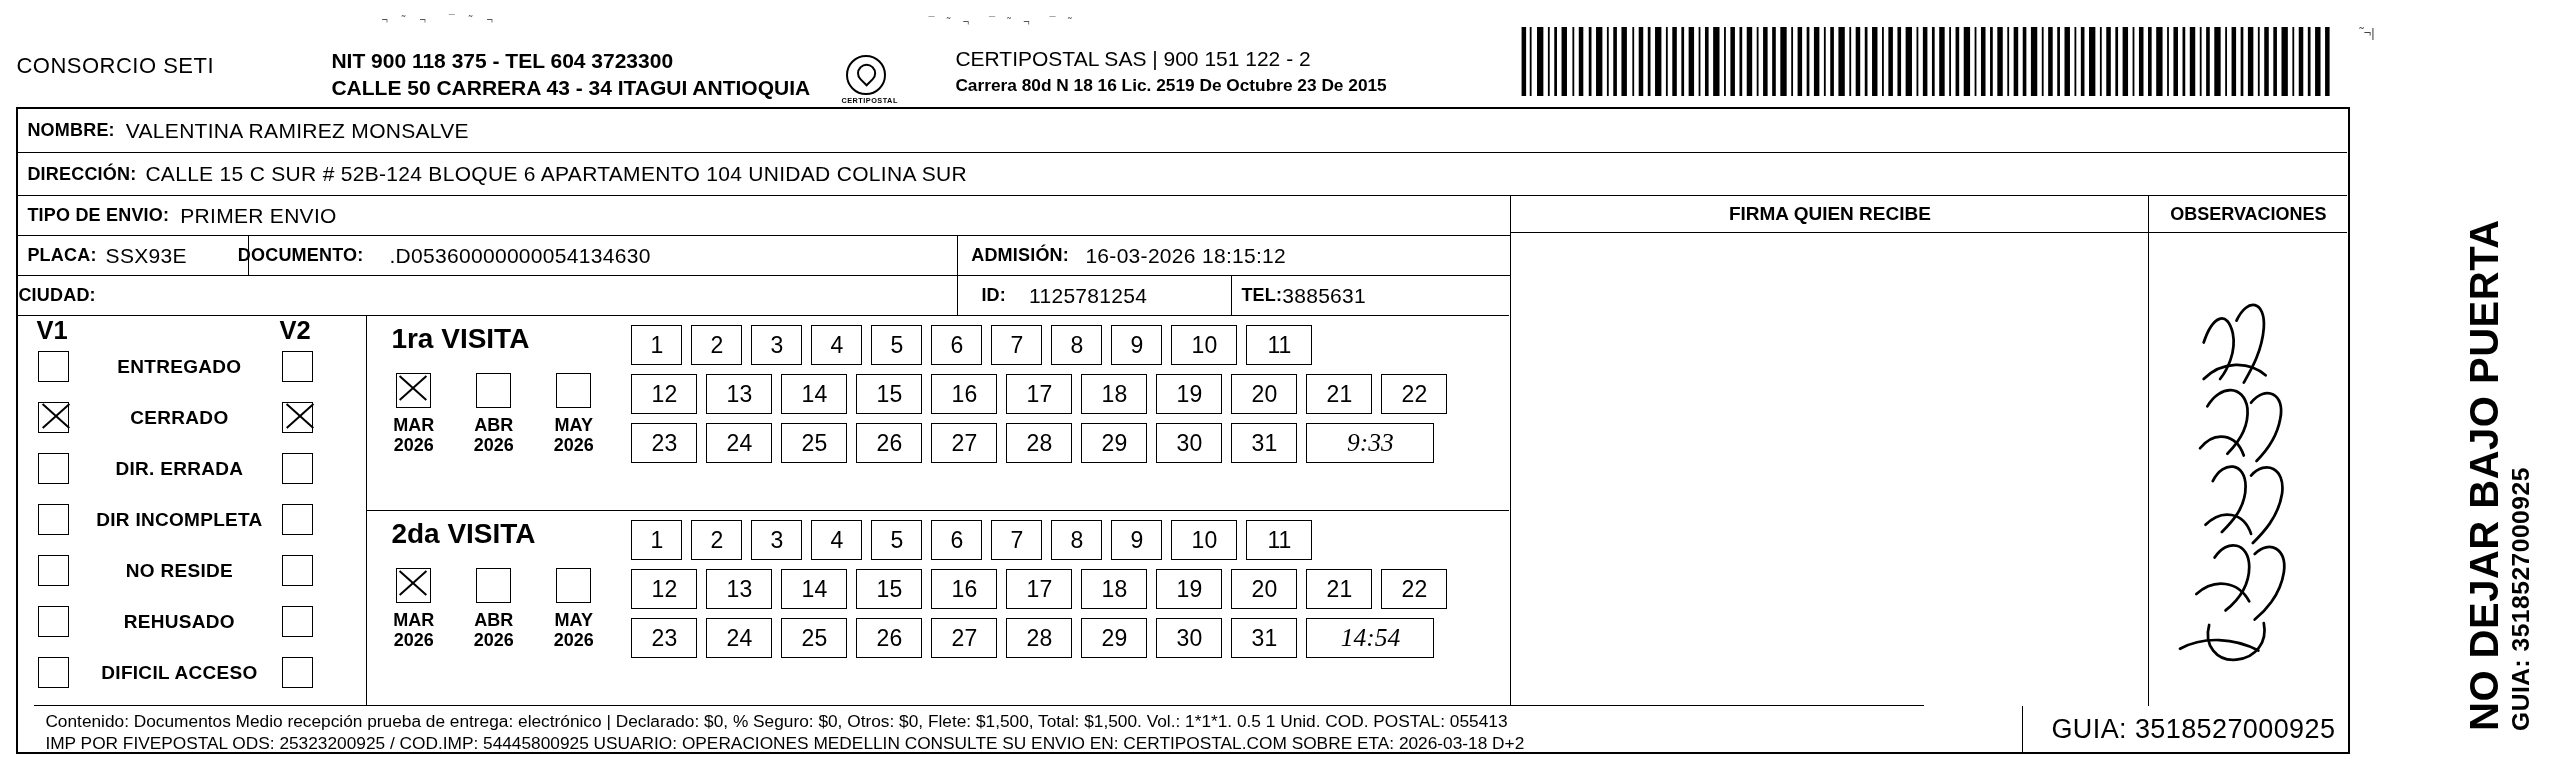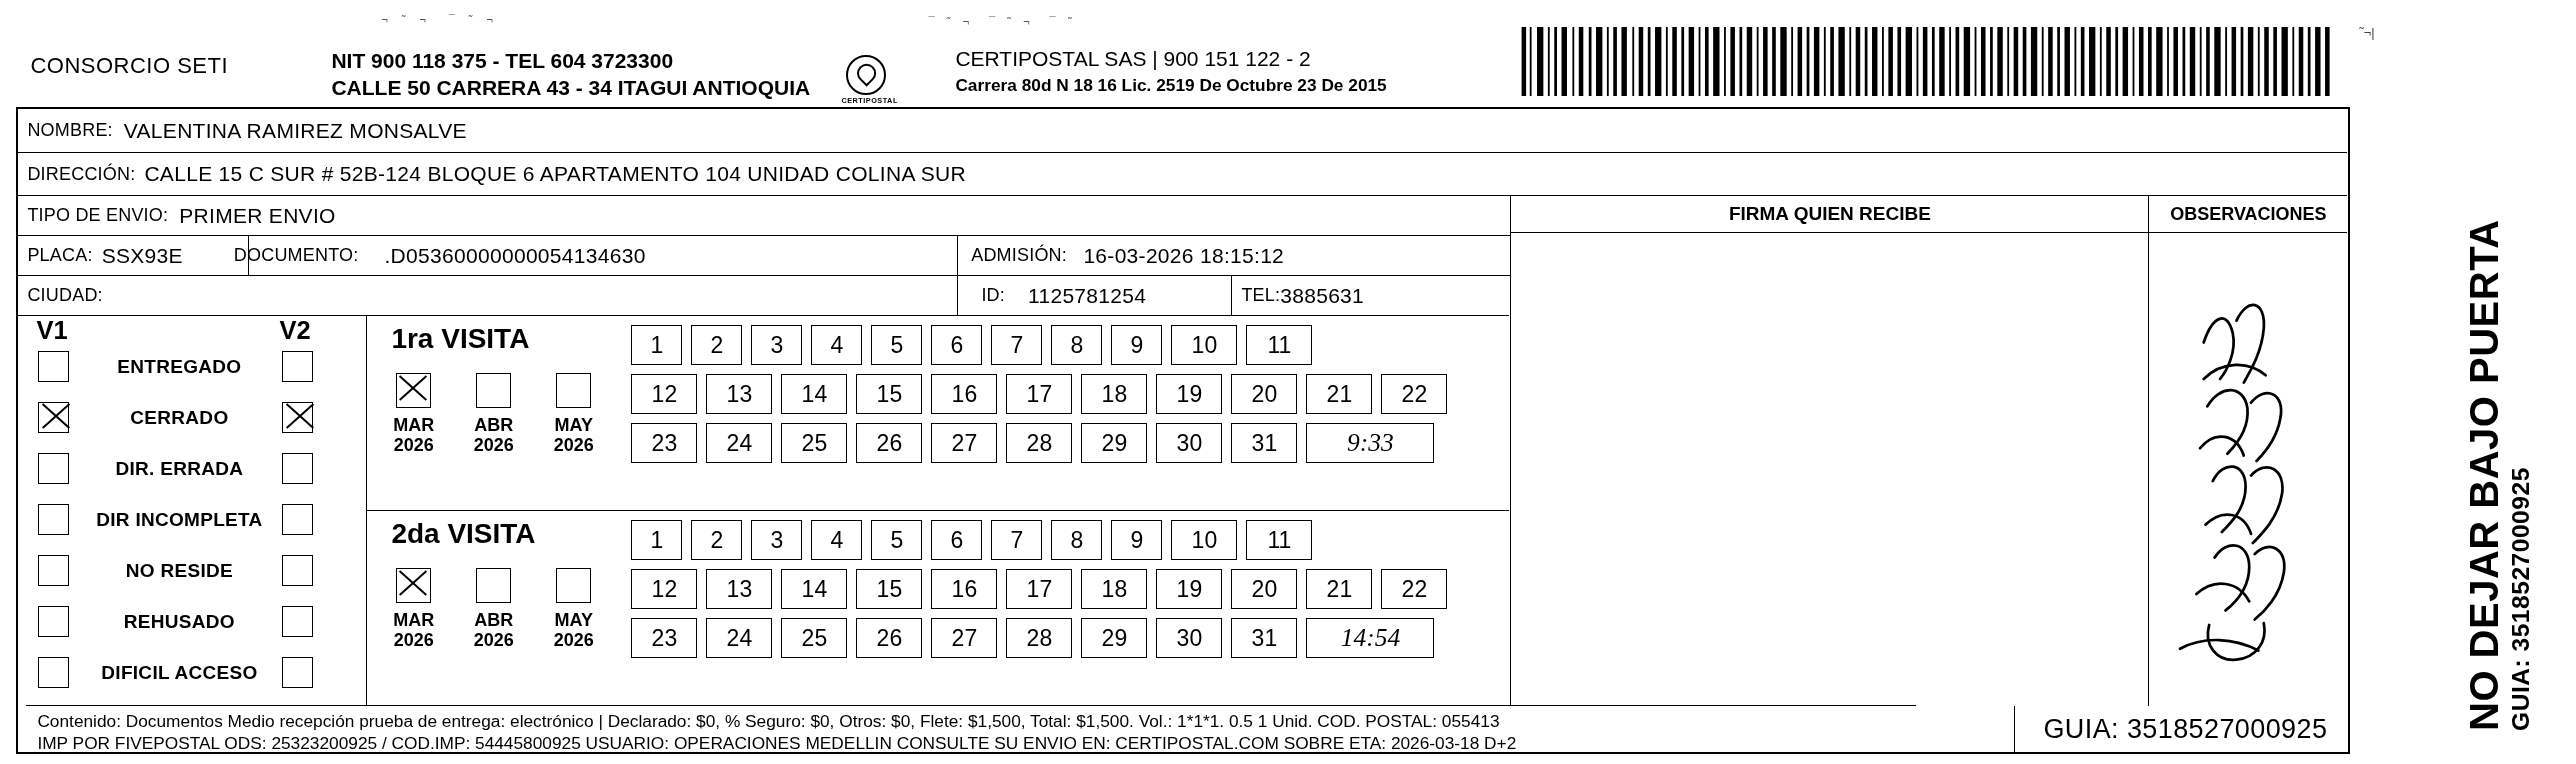--- a/index.html
+++ b/index.html
@@ -26,21 +26,21 @@
     height: 746px;
   }
   
   .topband {
     position: absolute;
     left: 0; top: 0;
     width: 2535px; height: 100px;
   }
   .consorcio {
     position: absolute;
-    left: 14px; top: 44px;
+    left: 0; top: 44px;
     font-size: 22px;
     letter-spacing: 0.5px;
   }
   .nit-block {
     position: absolute;
     left: 315px; top: 38px;
     font-size: 21px;
     line-height: 27px;
     font-weight: bold;
   }
@@ -113,41 +113,41 @@
   .mainbox {
     position: absolute;
     left: 0; top: 98px;
     width: 2334px;
     height: 647px;
     border: 2.7px solid #000;
     box-sizing: border-box;
   }
   .lbl {
     font-size: 18px;
-    font-weight: normal;
+    font-weight: bold;
     letter-spacing: 0.2px;
   }
   .val {
     font-size: 21px;
     letter-spacing: 0.3px;
   }
   .cellrow {
     position: absolute;
     left: 0;
     display: flex;
     align-items: center;
     box-sizing: border-box;
   }
   
   .r-nombre { top: 0; left: 0; width: 2329px; height: 43px; padding-left: 9px; }
   .r-direccion { top: 43px; left: 0; width: 2329px; height: 43px; padding-left: 9px; border-top: 1.8px solid #000; }
   .r-tipo { top: 86px; left: 0; width: 1492px; height: 40px; padding-left: 9px; border-top: 1.8px solid #000; }
   .r-placa { top: 126px; left: 0; width: 939px; height: 40px; padding-left: 9px; border-top: 1.8px solid #000; }
   .r-admision { top: 126px; left: 939px; width: 553px; height: 40px; padding-left: 12.8px; border-top: 1.8px solid #000; border-left: 1.8px solid #000; }
-  .r-ciudad { top: 166px; left: 0; width: 939px; height: 40px; padding-left: 9px; border-top: 1.8px solid #000; }
+  .r-ciudad { top: 166px; left: 0; width: 939px; height: 40px; border-top: 1.8px solid #000; }
   .r-id { top: 166px; left: 939px; width: 274px; height: 40px; padding-left: 23px; border-top: 1.8px solid #000; border-left: 1.8px solid #000; }
   .r-tel { top: 166px; left: 1213px; width: 279px; height: 40px; padding-left: 9px; border-top: 1.8px solid #000; border-left: 1.8px solid #000; }
   .doc-sep { position: absolute; left: 230px; top: 126px; height: 40px; border-left: 1.8px solid #000; }
   
   .firma-col {
     position: absolute;
     left: 1492px; top: 86px;
     width: 638px; height: 511px;
     border-left: 1.8px solid #000;
     border-top: 1.8px solid #000;
@@ -285,21 +285,21 @@
     border: 1.8px solid #000;
     box-sizing: border-box;
     display: flex; align-items: center; justify-content: center;
     font-family: "Liberation Serif", serif;
     font-size: 25.5px;
     font-style: italic;
   }
   
   .footer {
     position: absolute;
-    left: 8px; top: 596px;
+    left: 16px; top: 596px;
     width: 1890px; height: 47px;
     border-top: 1.8px solid #000;
     box-sizing: border-box;
   }
   .footer-text {
     position: absolute;
     left: 11px; top: 3.6px;
     width: 1951px;
     font-size: 17.3px;
     line-height: 22px;

